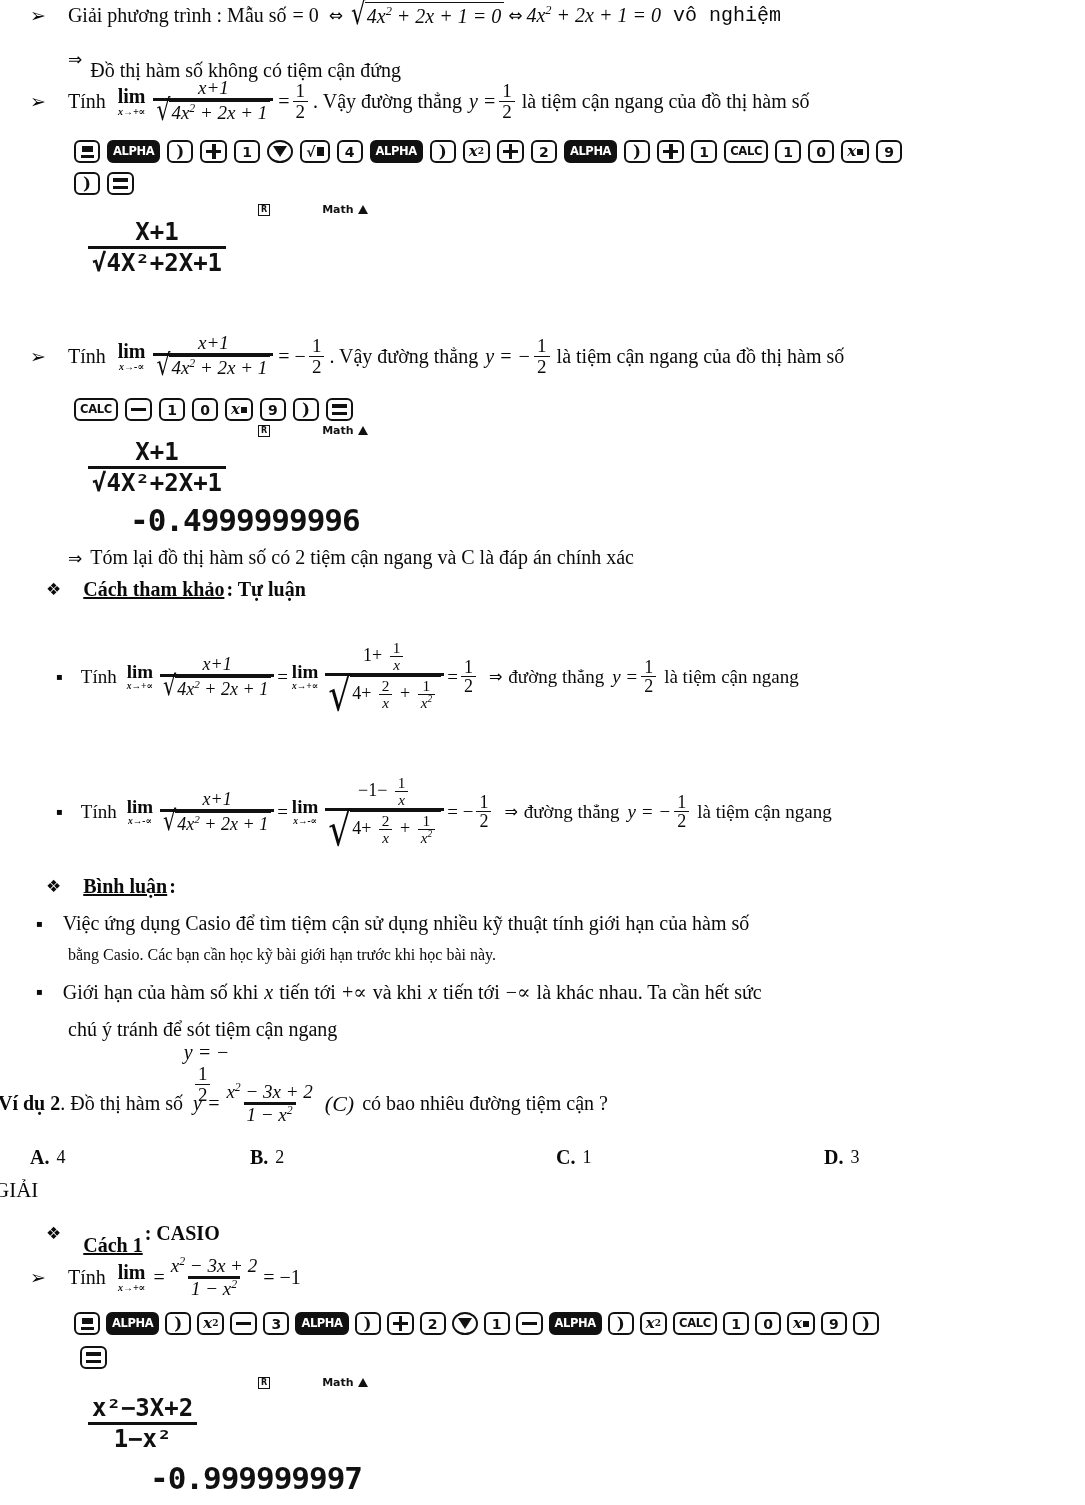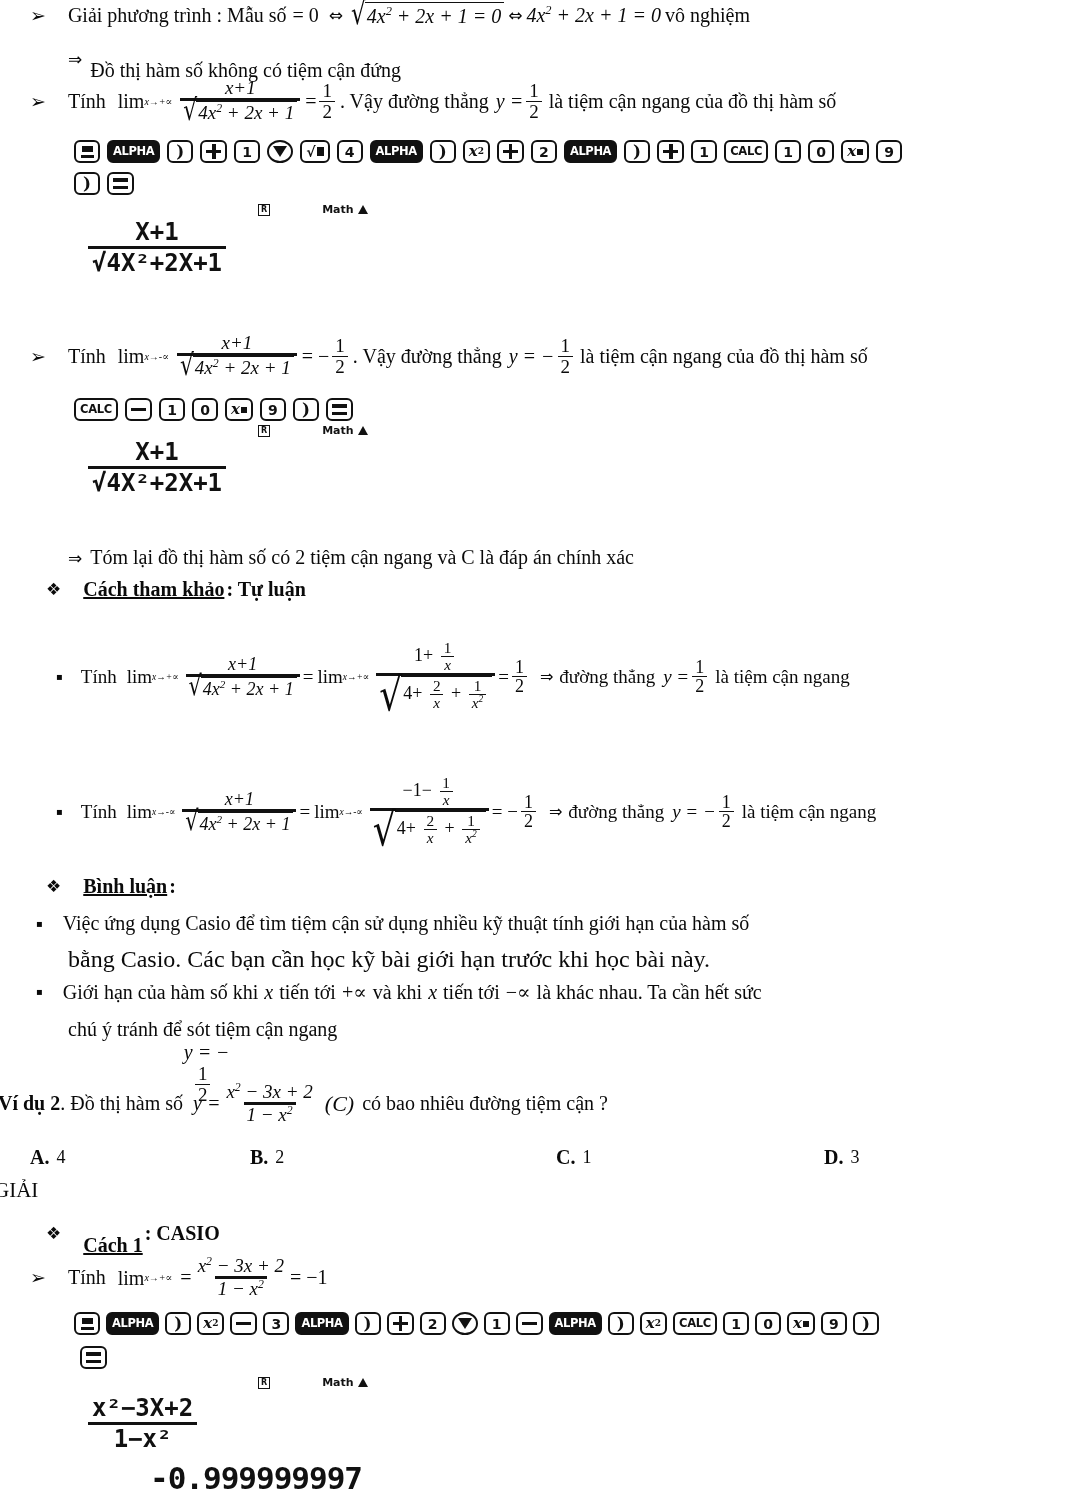--- a/index.html
+++ b/index.html
@@ -25,22 +25,22 @@
   .mi{font-style:italic;}
   .mr{font-style:normal;}
   .sup{font-size:.62em;vertical-align:super;font-style:italic;}
 
   .frac{display:inline-flex;flex-direction:column;align-items:center;
         vertical-align:middle;margin:0 3px;line-height:1.05;}
   .frac > .num{padding:0 3px;}
   .frac > .den{padding:0 3px;border-top:1.6px solid #111;}
   .frac.thick > .den{border-top-width:3px;}
 
-  .lim{display:inline-flex;flex-direction:row;align-items:center;
-       vertical-align:middle;margin:2px 2px;line-height:1;}
+  .lim{display:inline-flex;flex-direction:column;align-items:center;
+       vertical-align:middle;margin:2px 2px;line-height:1;font-weight:bold;}
   .lim .lm{font-style:normal;font-size:1em;}
   .lim .ls{font-size:.5em;font-style:italic;margin-top:1px;}
 
   
   .rad{display:inline-flex;align-items:stretch;vertical-align:middle;}
   .rad .sign{font-family:"DejaVu Sans",sans-serif;font-size:1.15em;
              transform:scaleY(1.35) translateY(-1px);transform-origin:center;
              margin-right:-1px;font-style:normal;}
   .rad .body{border-top:1.6px solid #111;padding:1px 3px 0 2px;}
   .rad.tall .sign{font-size:2.0em;transform:scaleY(1.25);}
@@ -103,21 +103,21 @@
     <span class="bul-arrow">➢</span>
     <span style="margin-left:22px;">Giải phương trình : Mẫu số</span>
     <span class="mr" style="margin-left:6px;">= 0</span>
     <span class="mr" style="margin-left:10px;font-family:'DejaVu Sans',sans-serif;font-size:17px;">⇔</span>
     <span class="rad" style="margin-left:8px;">
       <span class="sign">√</span>
       <span class="body math">4<span class="mi">x</span><span class="sup">2</span> + 2<span class="mi">x</span> + 1 = 0</span>
     </span>
     <span class="mr" style="margin-left:4px;font-family:'DejaVu Sans',sans-serif;font-size:17px;">⇔</span>
     <span class="math" style="margin-left:4px;">4<span class="mi">x</span><span class="sup">2</span> + 2<span class="mi">x</span> + 1 = 0</span>
-    <span style="margin-left:4px;">vô nghiệm</span>
+    <span style="margin-left:12px;font-family:Liberation Mono, monospace;">vô nghiệm</span>
   </div>
 
   <div class="row" style="left:68px;top:35px;font-size:20px;">
     <span style="font-family:'DejaVu Sans',sans-serif;font-size:17px;">⇒</span>
     <span style="margin-left:8px;margin-top:24px;">Đồ thị hàm số không có tiệm cận đứng</span>
   </div>
 
   <div class="row" style="left:30px;top:78px;font-size:20px;">
     <span class="bul-arrow">➢</span>
     <span style="margin-left:22px;">Tính</span>
@@ -278,20 +278,21 @@
         <span>Math</span>
         <span class="tri"></span>
       </span>
     </div>
     <div class="expr" style="left:88px;top:14px;font-size:24px;">
       <span class="lfrac">
         <span class="ln">X+1</span>
         <span class="ld">√4X²+2X+1</span>
       </span>
     </div>
+    <div class="res" style="left:130px;top:78px;">-0.4999999996</div>
   </div>
 
   <div class="row" style="left:68px;top:546px;font-size:20px;">
     <span style="font-family:'DejaVu Sans',sans-serif;font-size:17px;">⇒</span>
     <span style="margin-left:8px;">Tóm lại đồ thị hàm số có 2 tiệm cận ngang và C là đáp án chính xác</span>
   </div>
 
   <div class="row" style="left:46px;top:578px;font-size:20px;">
     <span class="bul-diamond">❖</span>
     <span class="b u" style="margin-left:22px;">Cách tham khảo</span>
@@ -425,21 +426,21 @@
   <div class="row" style="left:46px;top:875px;font-size:20px;">
     <span class="bul-diamond">❖</span>
     <span class="b u" style="margin-left:22px;">Bình luận</span>
     <span class="b" style="margin-left:2px;">:</span>
   </div>
 
   <div class="row" style="left:36px;top:912px;font-size:20px;">
     <span class="bul-square">▪</span>
     <span style="margin-left:20px;width:1040px;display:inline-block;text-align:justify;">Việc ứng dụng Casio để tìm tiệm cận sử dụng nhiều kỹ thuật tính giới hạn của hàm số</span>
   </div>
-  <div class="row" style="left:68px;top:946px;font-size:24px;">
+  <div class="row" style="left:68px;top:946px;font-size:16px;">
     <span>bằng Casio. Các bạn cần học kỹ bài giới hạn trước khi học bài này.</span>
   </div>
 
   <div class="row" style="left:36px;top:980px;font-size:20px;">
     <span class="bul-square">▪</span>
     <span style="margin-left:20px;">Giới hạn của hàm số khi</span>
     <span class="math" style="margin:0 6px;">x</span>
     <span>tiến tới</span>
     <span class="mr" style="margin:0 6px;">+∝</span>
     <span>và khi</span>

